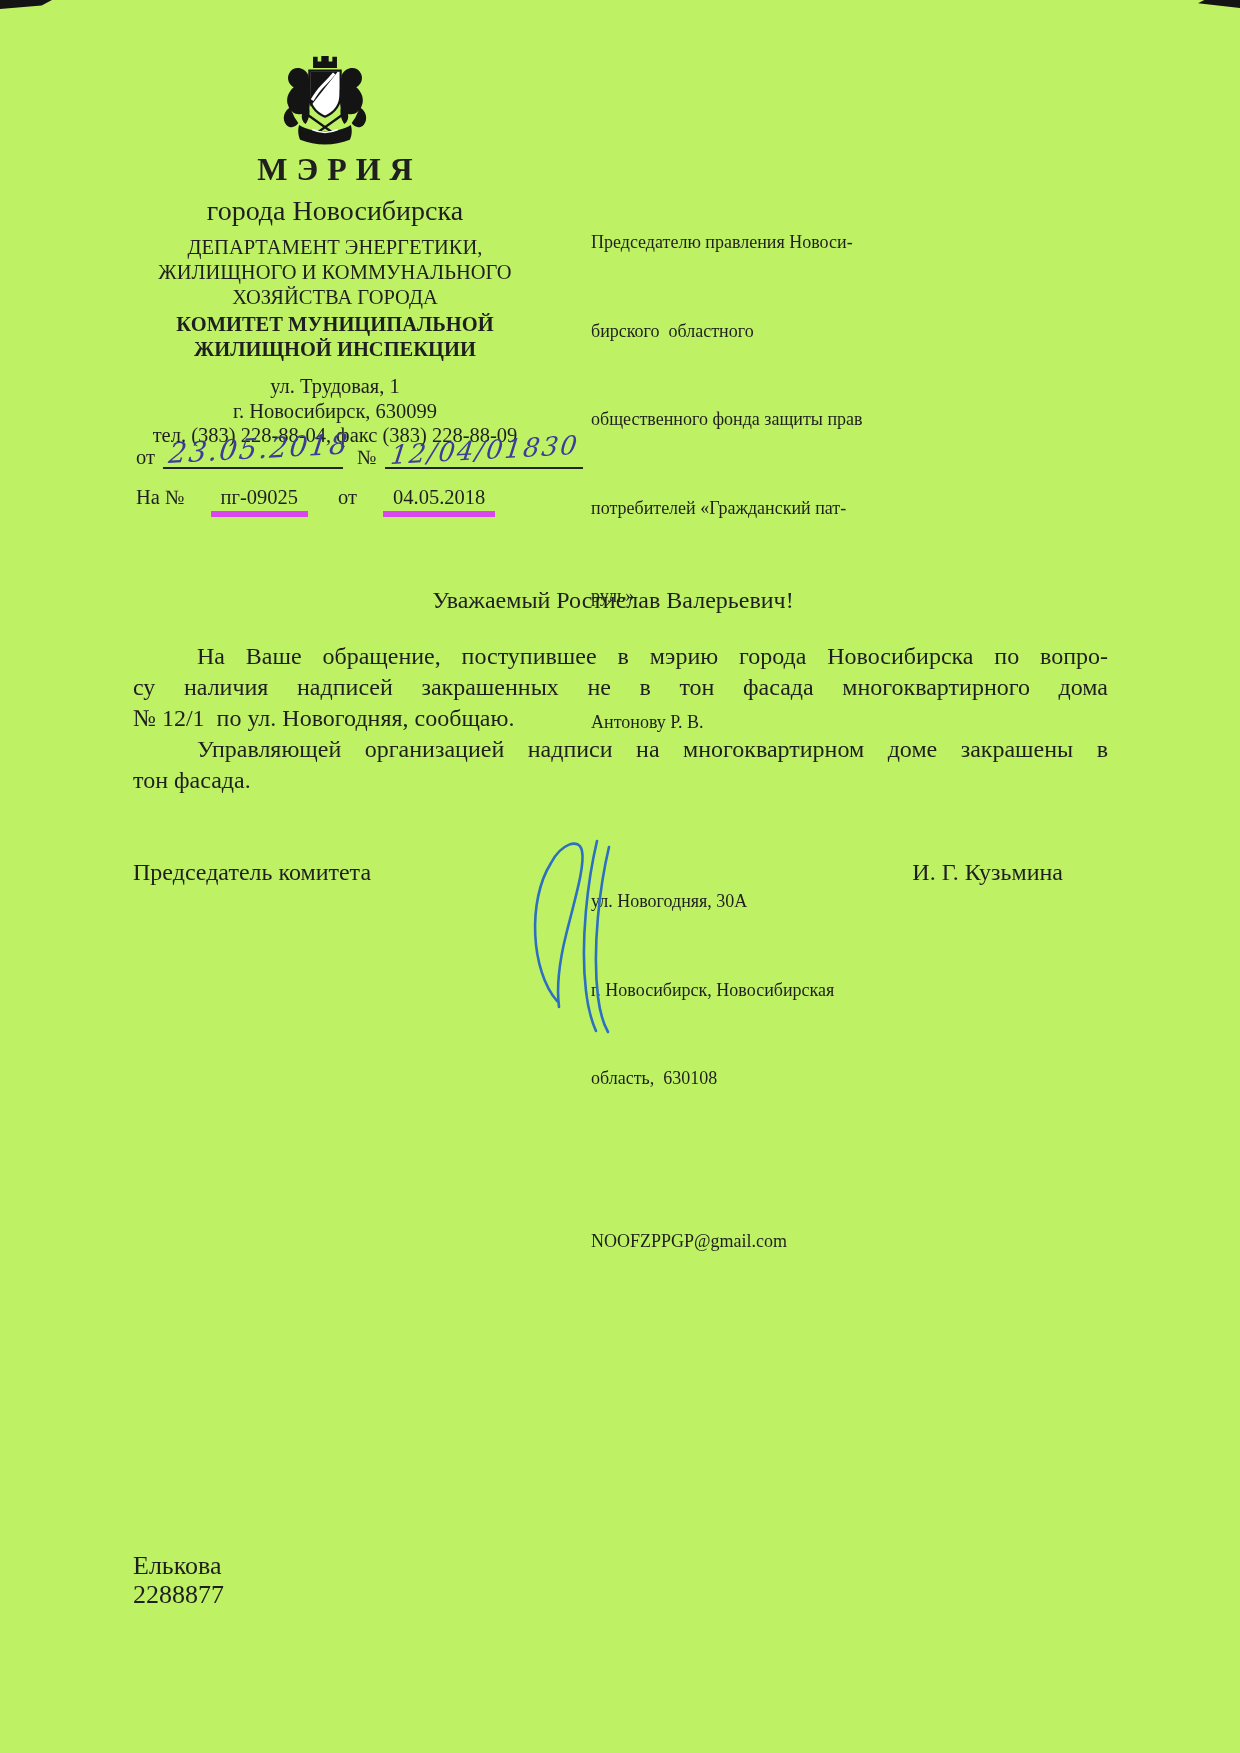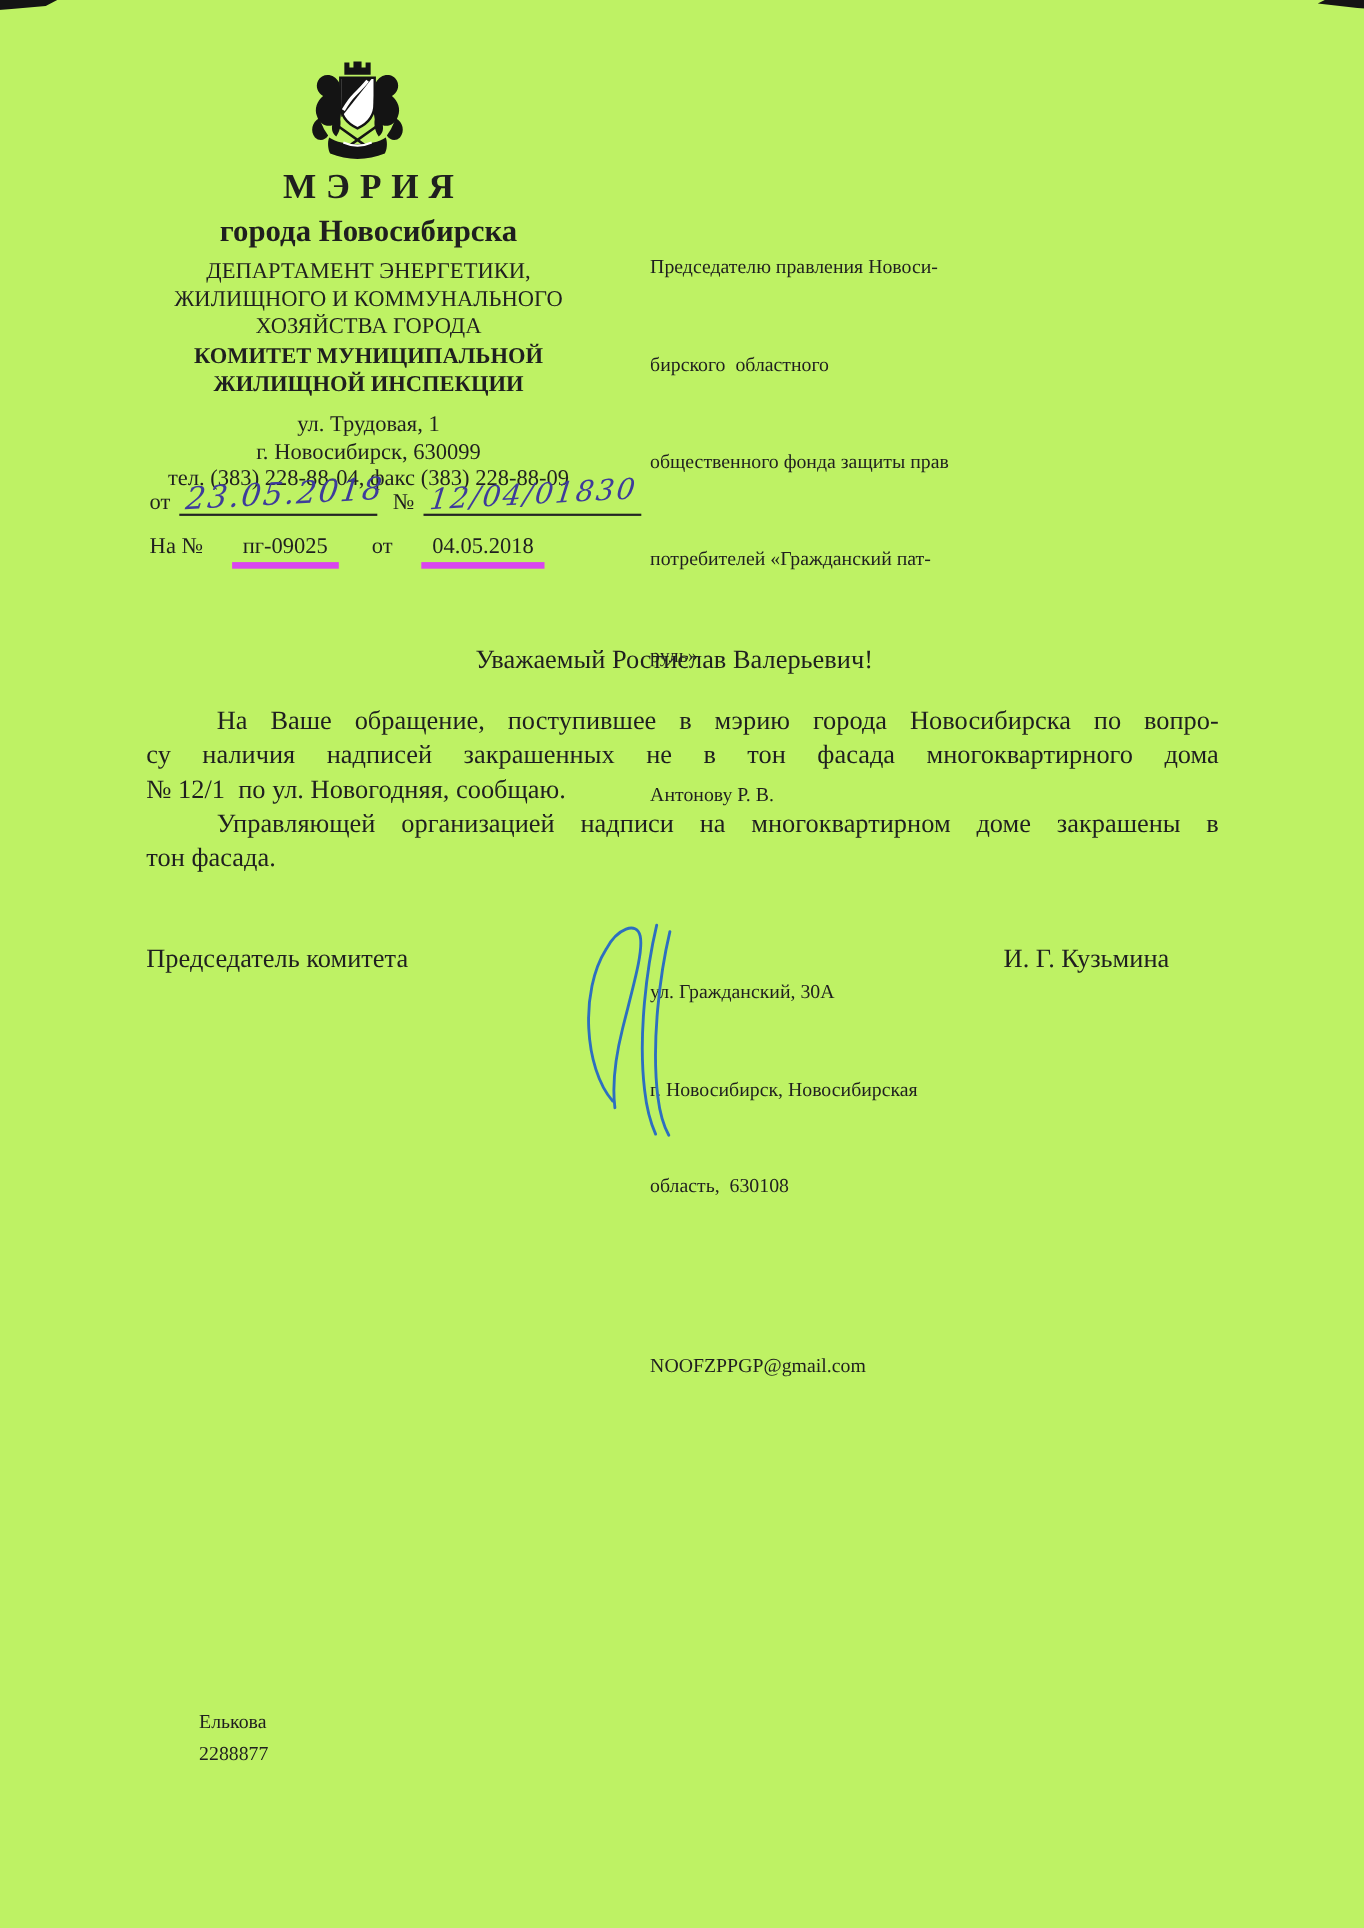--- a/index.html
+++ b/index.html
@@ -13,21 +13,21 @@
   .artifact{position:absolute;background:#141414;}
   .art-tl{left:0;top:0;width:52px;height:9px;clip-path:polygon(0 0,100% 0,80% 60%,0 100%);}
   .art-tr{right:0;top:0;width:42px;height:8px;clip-path:polygon(15% 0,100% 0,100% 100%,0 40%);}
 
   
   .emblem{position:absolute;left:279px;top:55px;width:92px;height:92px;}
 
   
   .lh{position:absolute;left:95px;top:151px;width:480px;text-align:center;}
   .lh-title{font-size:32px;font-weight:bold;letter-spacing:9px;padding-left:9px;}
-  .lh-sub{font-size:28px;font-weight:bold;margin-top:7px;}
+  .lh-sub{font-size:28px;font-weight:normal;margin-top:7px;}
   .lh-dept{font-size:20.5px;line-height:25px;margin-top:8px;}
   .lh-comm{font-size:20.5px;line-height:25px;font-weight:bold;margin-top:2px;}
   .lh-addr{font-size:20.5px;line-height:24.5px;margin-top:12px;}
 
   
   .ref1{position:absolute;left:136px;top:431px;display:flex;align-items:flex-end;font-size:20.5px;}
   .slot{position:relative;border-bottom:2px solid #242424;height:36px;margin-left:8px;}
   .slot-date{width:180px;}
   .slot-num{width:198px;}
   .hand{
@@ -54,21 +54,21 @@
   .bodytext{position:absolute;left:133px;top:641px;width:975px;font-size:24px;line-height:31px;}
   .jl{text-align:justify;text-align-last:justify;}
   .ll{white-space:pre-wrap;}
   .ind{text-indent:64px;}
 
   
   .sig-row{position:absolute;left:133px;top:859px;width:930px;display:flex;justify-content:space-between;font-size:24px;}
   .signature-svg{position:absolute;left:515px;top:829px;width:140px;height:205px;}
 
   
-  .footer{position:absolute;left:133px;top:1551px;font-size:18px;line-height:29px;margin-left:48px;}
+  .footer{position:absolute;left:133px;top:1551px;font-size:26px;line-height:29px;}
 </style>
 </head>
 <body>
 
 <div class="page">
 
   <div class="artifact art-tl"></div>
   <div class="artifact art-tr"></div>
 
   <svg class="emblem" viewBox="0 0 100 100">
@@ -128,21 +128,21 @@
   </div>
 
   <div class="recipient">
     <div>Председателю правления Новоси-</div>
     <div>бирского  областного</div>
     <div>общественного фонда защиты прав</div>
     <div>потребителей «Гражданский пат-</div>
     <div>руль»</div>
     <div class="rec-name">Антонову Р. В.</div>
     <div class="rec-addr">
-      <div>ул. Гражданский, 30А</div>
+      <div>ул. Новогодняя, 30А</div>
       <div>г. Новосибирск, Новосибирская</div>
       <div>область,  630108</div>
     </div>
     <div class="rec-email">NOOFZPPGP@gmail.com</div>
   </div>
 
   <div class="salutation">Уважаемый Ростислав Валерьевич!</div>
 
   <div class="bodytext">
     <div class="jl ind">На Ваше обращение, поступившее в мэрию города Новосибирска по вопро-</div>

